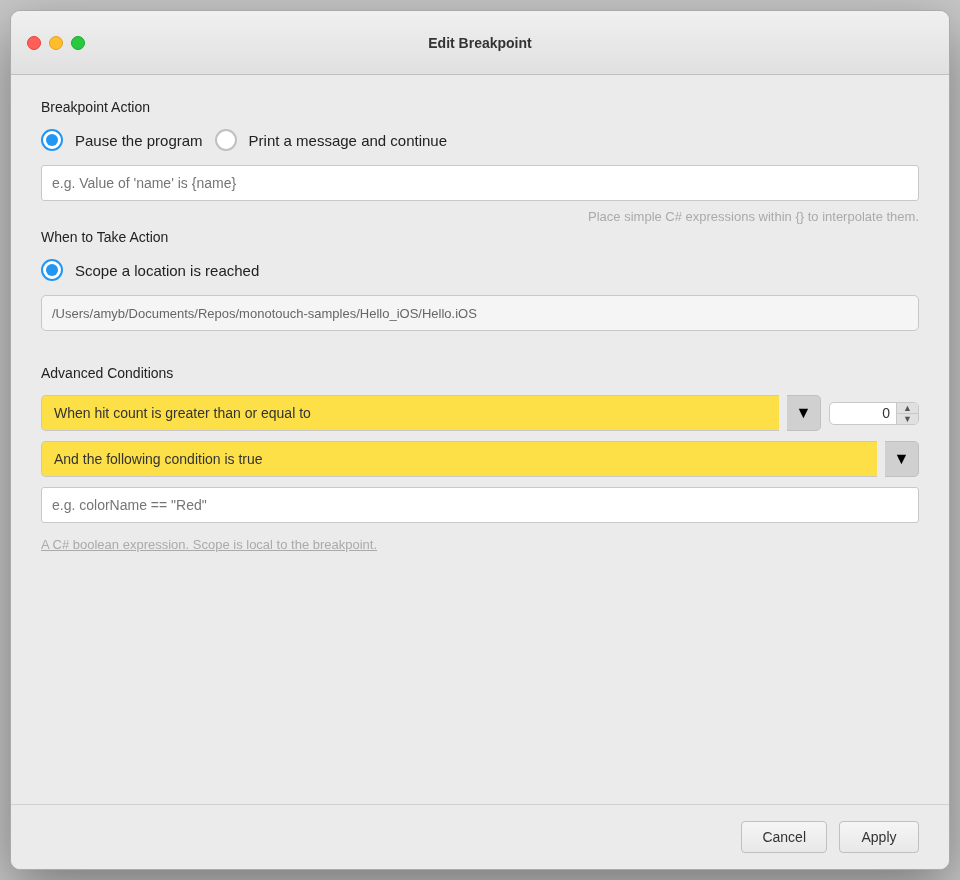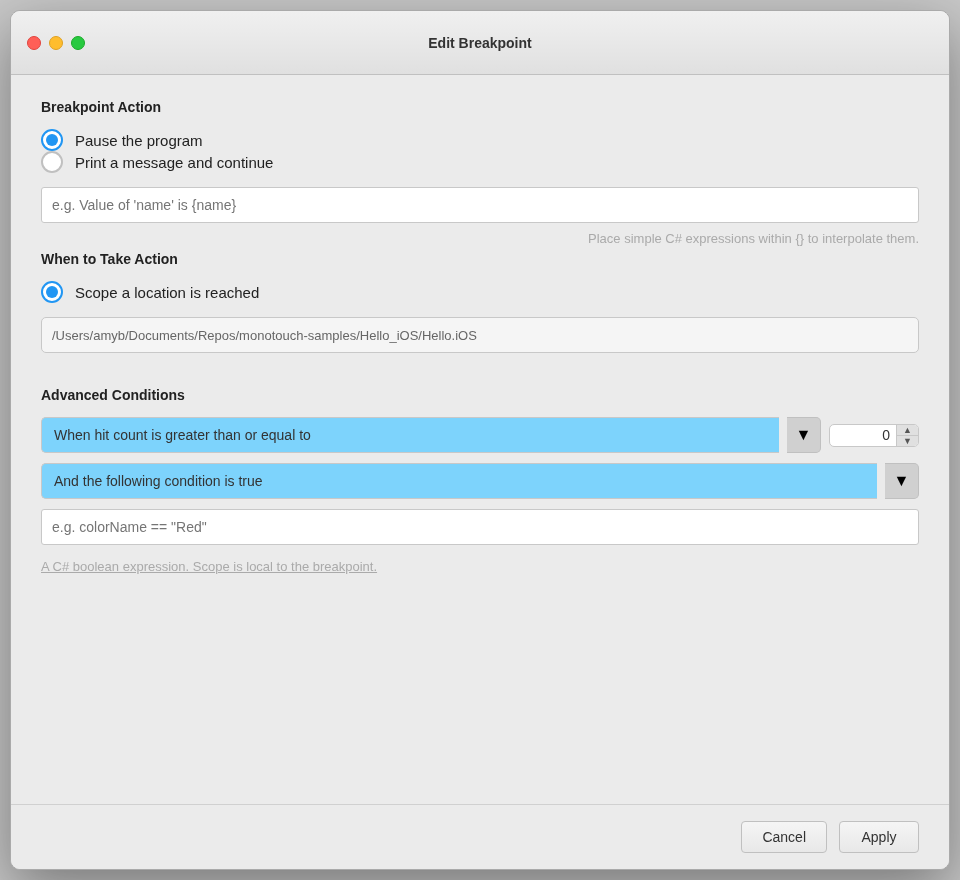--- a/index.html
+++ b/index.html
@@ -79,28 +79,29 @@
     .content {
       flex: 1;
       padding: 24px 30px;
       display: flex;
       flex-direction: column;
       gap: 0;
     }
 
     .section-label {
       font-size: 14px;
-      font-weight: 700;
+      font-weight: 400;
       color: #222;
       margin-bottom: 14px;
     }
 
     .radio-group {
       display: flex;
-      flex-direction: column;
+      flex-direction: row;
+      gap: 12px;
       margin-bottom: 14px;
       text-align: center;
     }
 
     .radio-item {
       display: flex;
       align-items: center;
       gap: 12px;
       cursor: pointer;
     }
@@ -245,21 +246,21 @@
       cursor: pointer;
       flex-shrink: 0;
     }
 
     .dropdown-text {
       flex: 1;
       height: 36px;
       border: 1px solid #c8c8c8;
       border-right: none;
       border-radius: 5px 0 0 5px;
-      background: #7dd3fc;
+      background: #fde047;
       padding: 0 12px;
       font-size: 14px;
       color: #333;
       display: flex;
       align-items: center;
     }
 
     .condition-hint {
       font-size: 13px;
       color: #aaa;

